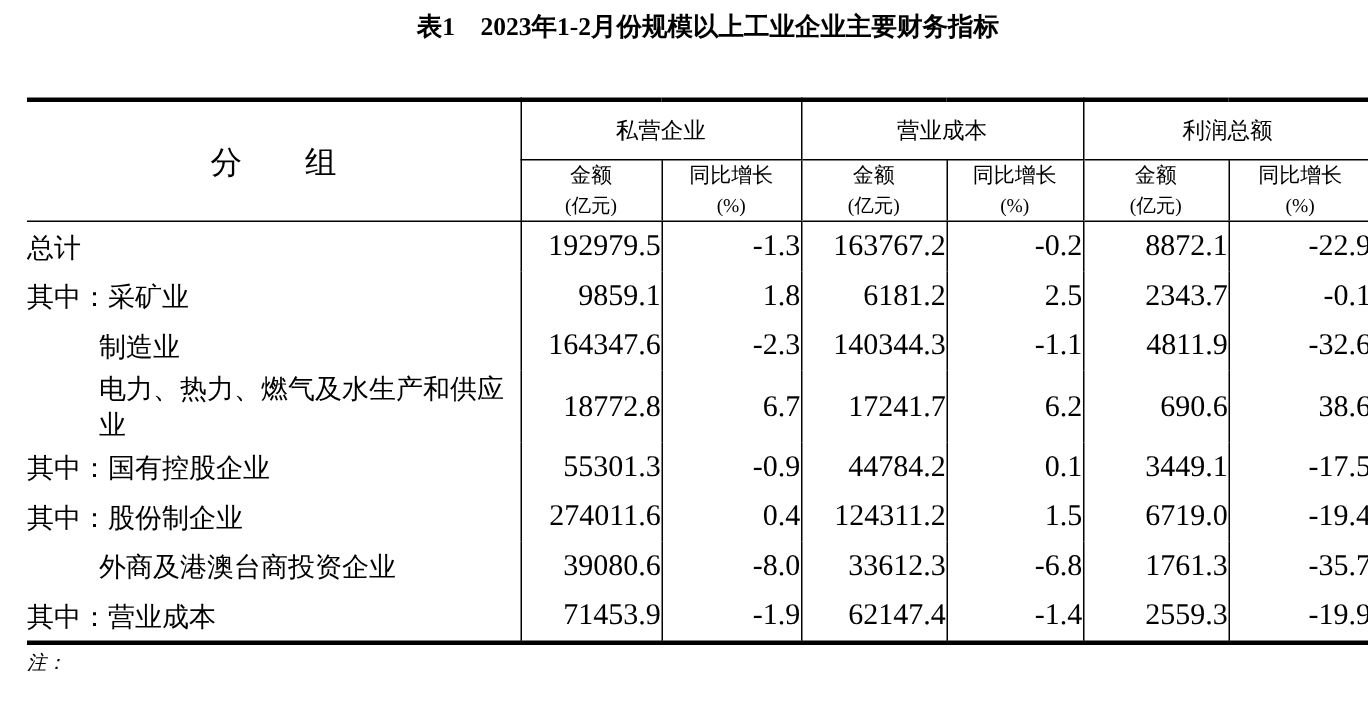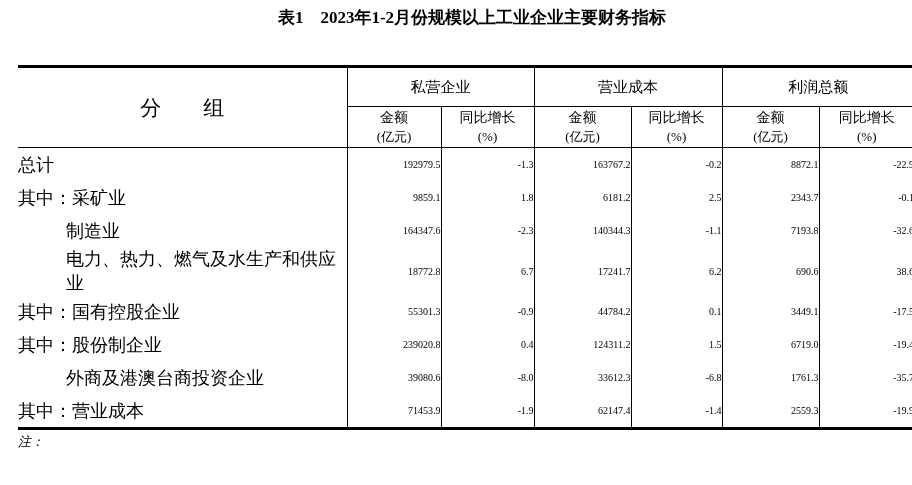--- a/index.html
+++ b/index.html
@@ -52,21 +52,21 @@
     font-size:14px;
     text-align:center;
     vertical-align:middle;
     line-height:19px;
   }
   th.sub-hdr .unit { font-size:13px; }
 
   tbody td { height:33px; vertical-align:middle; }
   td.label { text-align:left; padding-left:6px; font-size:18px; }
   td.label.indent { padding-left:48px; }
-  td.num { text-align:right; padding-right:10px; font-size:10px; }
+  td.num { text-align:right; padding-right:10px; font-size:20px; }
 
   .notes {
     margin:3px 0 0 2px;
     font-size:13px;
     line-height:18px;
     font-style:italic;
   }
   .notes .note-line { white-space:pre; }
 </style>
 </head>
@@ -138,21 +138,21 @@
         <td class="num vline">2.5</td>
         <td class="num vline">2343.7</td>
         <td class="num vline">-0.1</td>
       </tr>
       <tr>
         <td class="label indent">制造业</td>
         <td class="num vline">164347.6</td>
         <td class="num vline">-2.3</td>
         <td class="num vline">140344.3</td>
         <td class="num vline">-1.1</td>
-        <td class="num vline">7193.8</td>
+        <td class="num vline">4811.9</td>
         <td class="num vline">-32.6</td>
       </tr>
       <tr>
         <td class="label indent">电力、热力、燃气及水生产和供应业</td>
         <td class="num vline">18772.8</td>
         <td class="num vline">6.7</td>
         <td class="num vline">17241.7</td>
         <td class="num vline">6.2</td>
         <td class="num vline">690.6</td>
         <td class="num vline">38.6</td>
@@ -161,21 +161,21 @@
         <td class="label">其中：国有控股企业</td>
         <td class="num vline">55301.3</td>
         <td class="num vline">-0.9</td>
         <td class="num vline">44784.2</td>
         <td class="num vline">0.1</td>
         <td class="num vline">3449.1</td>
         <td class="num vline">-17.5</td>
       </tr>
       <tr>
         <td class="label">其中：股份制企业</td>
-        <td class="num vline">239020.8</td>
+        <td class="num vline">274011.6</td>
         <td class="num vline">0.4</td>
         <td class="num vline">124311.2</td>
         <td class="num vline">1.5</td>
         <td class="num vline">6719.0</td>
         <td class="num vline">-19.4</td>
       </tr>
       <tr>
         <td class="label indent">外商及港澳台商投资企业</td>
         <td class="num vline">39080.6</td>
         <td class="num vline">-8.0</td>

